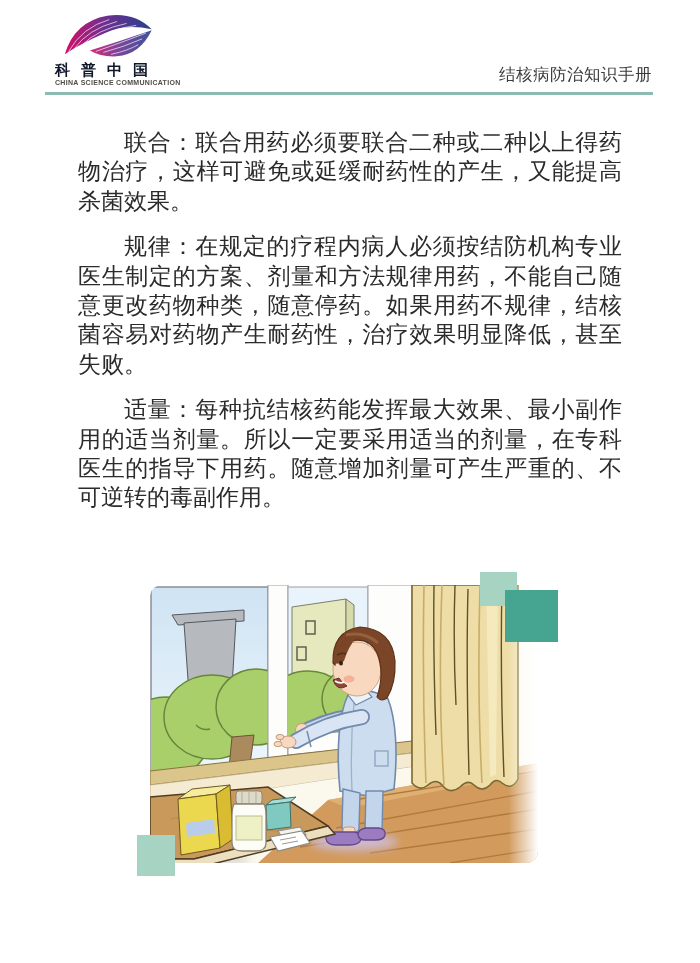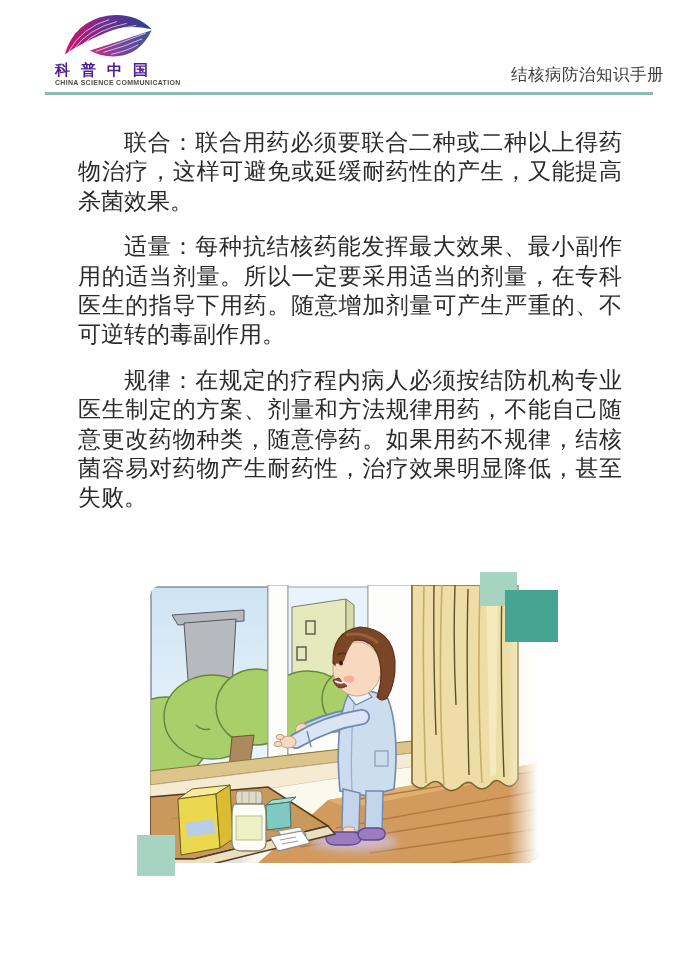--- a/index.html
+++ b/index.html
@@ -4,28 +4,28 @@
 <style>
   html,body{margin:0;padding:0;background:#ffffff;}
   .page{
     position:relative;width:700px;height:963px;background:#ffffff;overflow:hidden;
     font-family:"Liberation Sans",sans-serif;color:#2e2e2e;
   }
   
   .logo-swoosh{position:absolute;left:56px;top:8px;width:118px;height:56px;}
   .logo-cn{
     position:absolute;left:55px;top:61px;font-size:15px;font-weight:bold;
-    letter-spacing:11px;color:#4c1d95;white-space:nowrap;
+    letter-spacing:11px;color:#0f172a;white-space:nowrap;
   }
   .logo-en{
     position:absolute;left:55px;top:79px;font-size:7px;font-weight:bold;
     letter-spacing:.3px;color:#514c45;white-space:nowrap;
   }
   .header-title{
-    position:absolute;top:64px;right:36px;font-size:16.5px;color:#3c3c3c;
+    position:absolute;top:64px;right:48px;font-size:16.5px;color:#3c3c3c;
     letter-spacing:.5px;white-space:nowrap;
   }
   .header-rule{position:absolute;left:45px;right:47px;top:92px;height:3px;background:#8cbcb1;}
   
   .body-text{
     position:absolute;left:62px;right:62px;top:112px;
     font-size:23px;line-height:29.4px;text-align:justify;color:#2b2b2b;
   }
   .body-text p{margin:16px;text-indent:2em;}
   
@@ -74,22 +74,22 @@
       </g>
     </svg>
     <div class="logo-cn">科普中国</div>
     <div class="logo-en">CHINA SCIENCE COMMUNICATION</div>
     <div class="header-title">结核病防治知识手册</div>
     <div class="header-rule"></div>
   </header>
 
   <main class="body-text">
     <p>联合：联合用药必须要联合二种或二种以上得药物治疗，这样可避免或延缓耐药性的产生，又能提高杀菌效果。</p>
+    <p>规律：在规定的疗程内病人必须按结防机构专业医生制定的方案、剂量和方法规律用药，不能自己随意更改药物种类，随意停药。如果用药不规律，结核菌容易对药物产生耐药性，治疗效果明显降低，甚至失败。</p>
     <p>适量：每种抗结核药能发挥最大效果、最小副作用的适当剂量。所以一定要采用适当的剂量，在专科医生的指导下用药。随意增加剂量可产生严重的、不可逆转的毒副作用。</p>
-    <p>规律：在规定的疗程内病人必须按结防机构专业医生制定的方案、剂量和方法规律用药，不能自己随意更改药物种类，随意停药。如果用药不规律，结核菌容易对药物产生耐药性，治疗效果明显降低，甚至失败。</p>
   </main>
 
   <figure class="illustration">
     <svg viewBox="0 0 388 278">
       <defs>
         <linearGradient id="skyL" x1="0" y1="0" x2="0" y2="1">
           <stop offset="0" stop-color="#cfe3f3"></stop>
             <stop offset="1" stop-color="#eef7fd"></stop>
         </linearGradient>
         <linearGradient id="fadeR" x1="0" y1="0" x2="1" y2="0">

